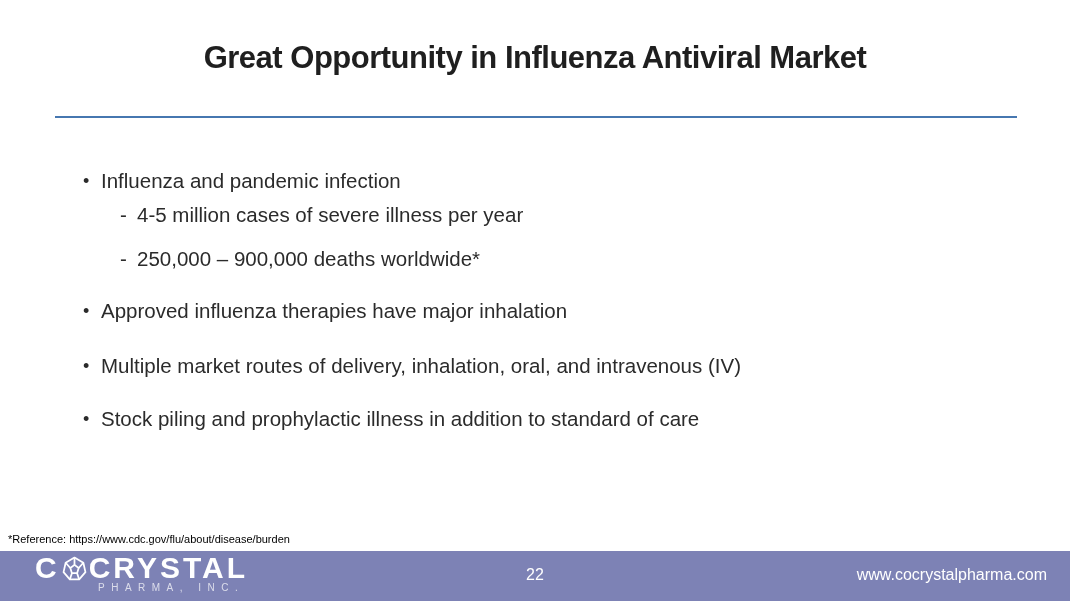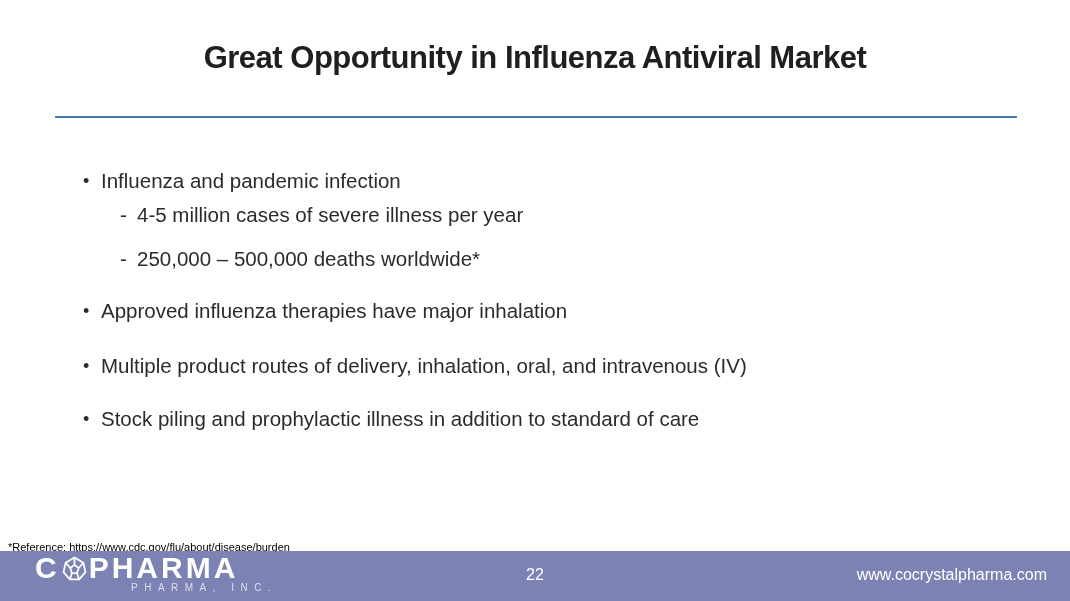--- a/index.html
+++ b/index.html
@@ -57,21 +57,20 @@
   .sub-bullet .marker {
     width: 17px;
     flex: 0 0 17px;
   }
   .footnote {
     position: absolute;
     left: 8px;
     top: 533px;
     font-size: 11px;
     color: #000000;
-    margin-top: 8px;
   }
   .footer-bar {
     position: absolute;
     left: 0;
     top: 551px;
     width: 100%;
     height: 50px;
     background: #7d82b5;
   }
   .logo {
@@ -85,21 +84,21 @@
     align-items: center;
     font-size: 30px;
     font-weight: 600;
     letter-spacing: 3px;
     line-height: 32px;
   }
   .logo-line .gem {
     margin: 0 2px;
   }
   .logo-sub {
-    margin-left: 96px;
+    margin-left: 63px;
     margin-top: -2px;
     font-size: 10px;
     letter-spacing: 6.5px;
     color: rgba(255,255,255,0.72);
     white-space: nowrap;
   }
   .page-num {
     position: absolute;
     left: 50%;
     transform: translateX(-50%);
@@ -129,31 +128,31 @@
     <span>Influenza and pandemic infection</span>
   </div>
 
   <div class="sub-bullet" style="top:203px">
     <span class="marker">-</span>
     <span>4-5 million cases of severe illness per year</span>
   </div>
 
   <div class="sub-bullet" style="top:247px">
     <span class="marker">-</span>
-    <span>250,000 – 500,000 deaths worldwide*</span>
+    <span>250,000 – 900,000 deaths worldwide*</span>
   </div>
 
   <div class="bullet" style="top:299px">
     <span class="marker">•</span>
     <span>Approved influenza therapies have major inhalation</span>
   </div>
 
   <div class="bullet" style="top:354px">
     <span class="marker">•</span>
-    <span>Multiple product routes of delivery, inhalation, oral, and intravenous (IV)</span>
+    <span>Multiple market routes of delivery, inhalation, oral, and intravenous (IV)</span>
   </div>
 
   <div class="bullet" style="top:407px">
     <span class="marker">•</span>
     <span>Stock piling and prophylactic illness in addition to standard of care</span>
   </div>
 
   <div class="footnote">*Reference: https://www.cdc.gov/flu/about/disease/burden</div>
 
   <div class="footer-bar">
@@ -162,21 +161,21 @@
         <span>C</span>
         <svg class="gem" width="25" height="25" viewBox="0 0 24 24" fill="none" stroke="#ffffff" stroke-width="1.7" stroke-linejoin="round">
           <polygon points="12,1.5 20.5,6.5 22.5,15.5 16.5,22.5 7.5,22.5 1.5,15.5 3.5,6.5"></polygon>
           <polygon points="12,8.5 16,11.5 14.5,16.5 9.5,16.5 8,11.5"></polygon>
           <line x1="12" y1="8.5" x2="12" y2="1.5"></line>
           <line x1="16" y1="11.5" x2="20.5" y2="6.5"></line>
           <line x1="14.5" y1="16.5" x2="16.5" y2="22.5"></line>
           <line x1="9.5" y1="16.5" x2="7.5" y2="22.5"></line>
           <line x1="8" y1="11.5" x2="3.5" y2="6.5"></line>
         </svg>
-        <span>PHARMA</span>
+        <span>CRYSTAL</span>
       </div>
       <div class="logo-sub">PHARMA, INC.</div>
     </div>
     <div class="page-num">22</div>
     <div class="website">www.cocrystalpharma.com</div>
   </div>
 
 </div>
 
 </body></html>

